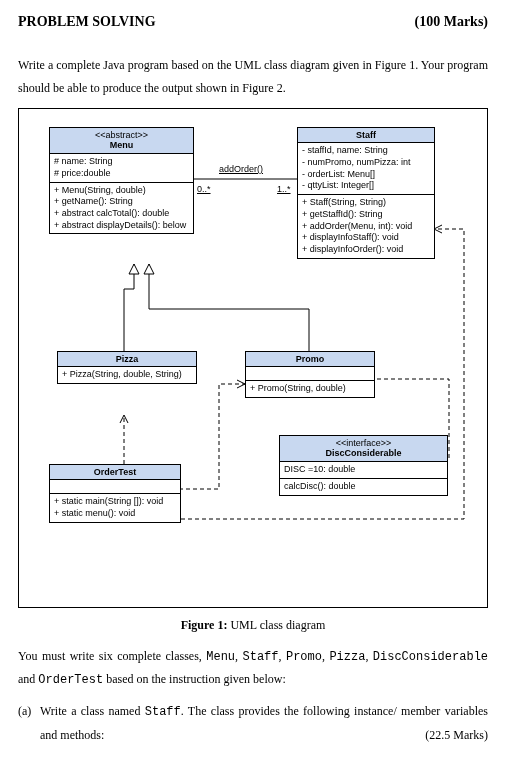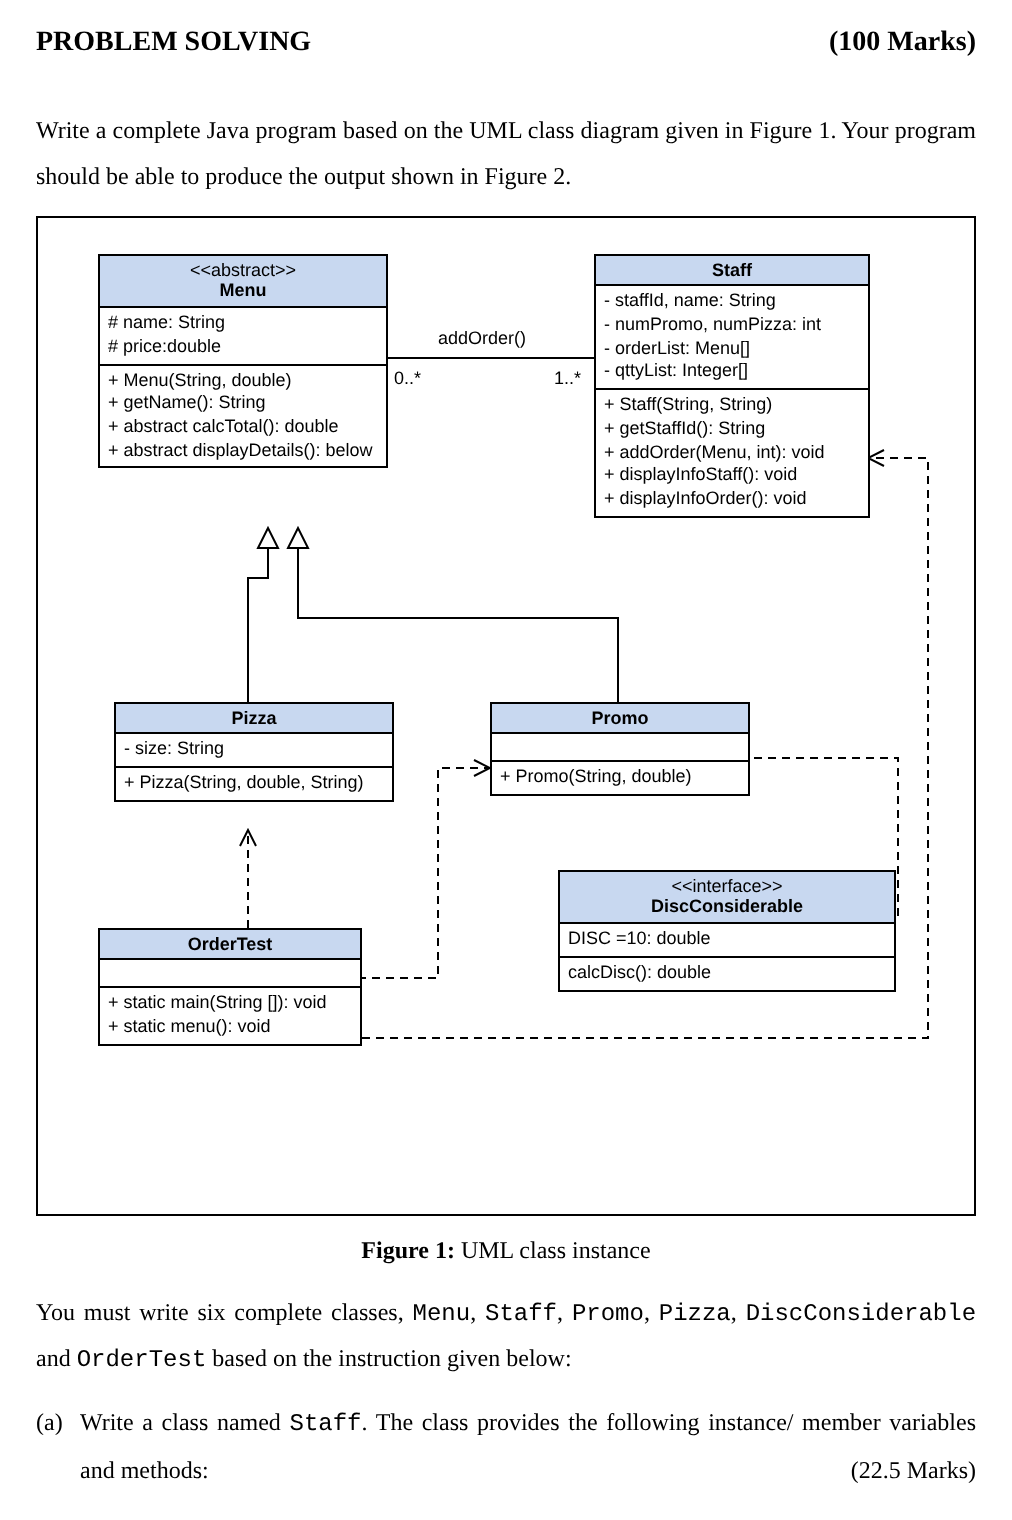--- a/index.html
+++ b/index.html
@@ -51,20 +51,21 @@
     svg.connectors {
       position: absolute;
       top: 0; left: 0;
       width: 100%; height: 100%;
       pointer-events: none;
     }
     .label {
       position: absolute;
       font-size: 9px;
       background: transparent;
+      text-decoration: underline;
     }
     .caption { text-align: center; margin: 10px 0 12px; font-size: 12px; }
     .caption b { font-weight: bold; }
     .outro { line-height: 1.9; text-align: justify; margin-bottom: 8px; }
     .code { font-family: "Courier New", monospace; }
     .item { display: flex; line-height: 1.9; text-align: justify; }
     .item .lbl { width: 22px; flex-shrink: 0; }
     .item .body { flex: 1; }
     .item .rightmarks { float: right; }
   </style>
@@ -143,23 +144,20 @@
 
   <span class="label" style="left:200px; top:55px;">addOrder()</span>
   <span class="label" style="left:178px; top:75px;">0..*</span>
   <span class="label" style="left:258px; top:75px;">1..*</span>
 
   <div class="uml-class" style="left:38px; top:242px; width:140px;">
     <div class="uml-title">
         <div>Pizza</div>
       </div>
     <div class="uml-section">
-      <div>- size: String</div>
-    </div>
-    <div class="uml-section">
       <div>+ Pizza(String, double, String)</div>
     </div>
   </div>
 
   <div class="uml-class" style="left:226px; top:242px; width:130px;">
     <div class="uml-title">
         <div>Promo</div>
       </div>
     <div class="uml-section" style="min-height:14px;"></div>
     <div class="uml-section">
@@ -187,21 +185,21 @@
     <div class="uml-section" style="min-height:14px;"></div>
     <div class="uml-section">
       <div>+ static main(String []): void</div>
       <div>+ static menu(): void</div>
     </div>
   </div>
 
 </div>
 
 <p class="caption">
-  <b>Figure 1:</b><span> UML class instance</span>
+  <b>Figure 1:</b><span> UML class diagram</span>
 </p>
 
 <p class="outro">
   <span>You must write six complete classes, </span><span class="code">Menu</span><span>, </span><span class="code">Staff</span><span>, </span><span class="code">Promo</span><span>, </span><span class="code">Pizza</span><span>, </span><span class="code">DiscConsiderable</span><span> and </span><span class="code">OrderTest</span><span> based on the instruction given below:</span>
 </p>
 
 <div class="item">
   <div class="lbl">(a)</div>
   <div class="body">
     <span>Write a class named </span><span class="code">Staff</span><span>. The class provides the following instance/ member variables and methods:</span>

